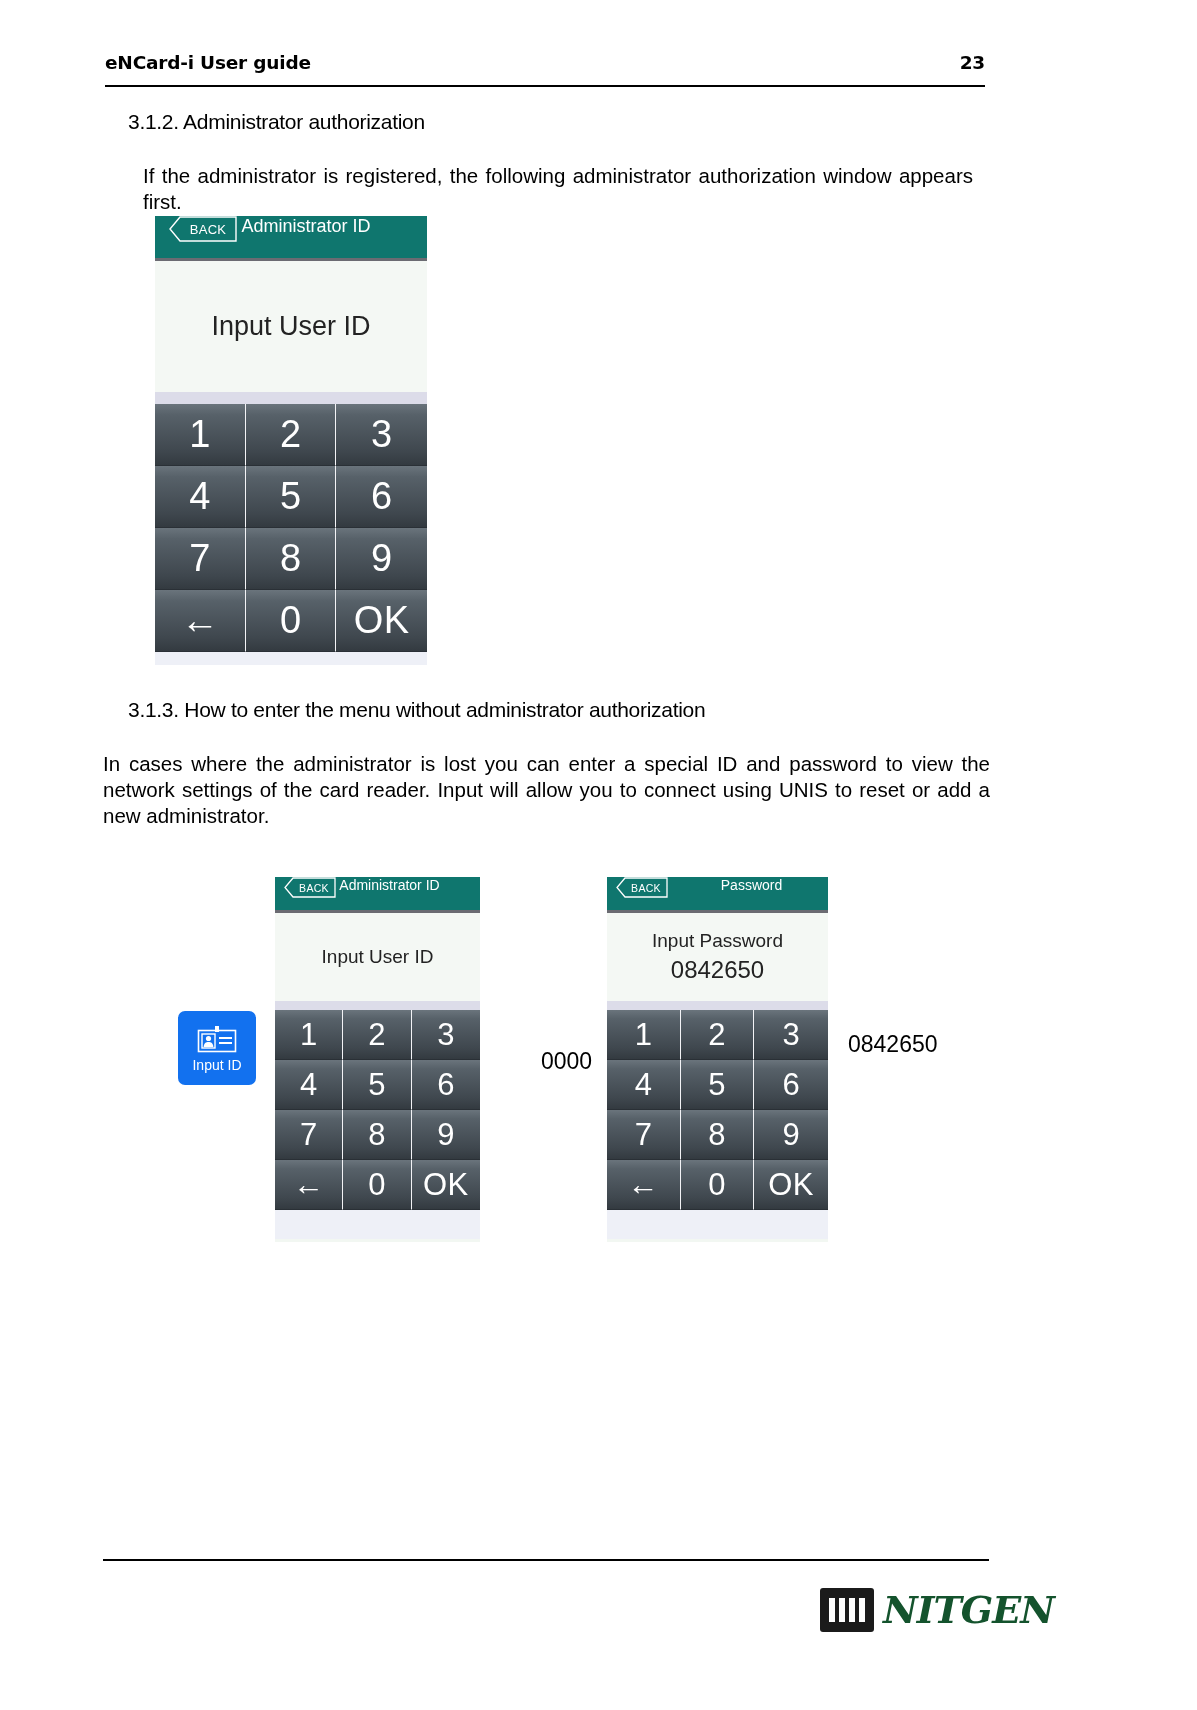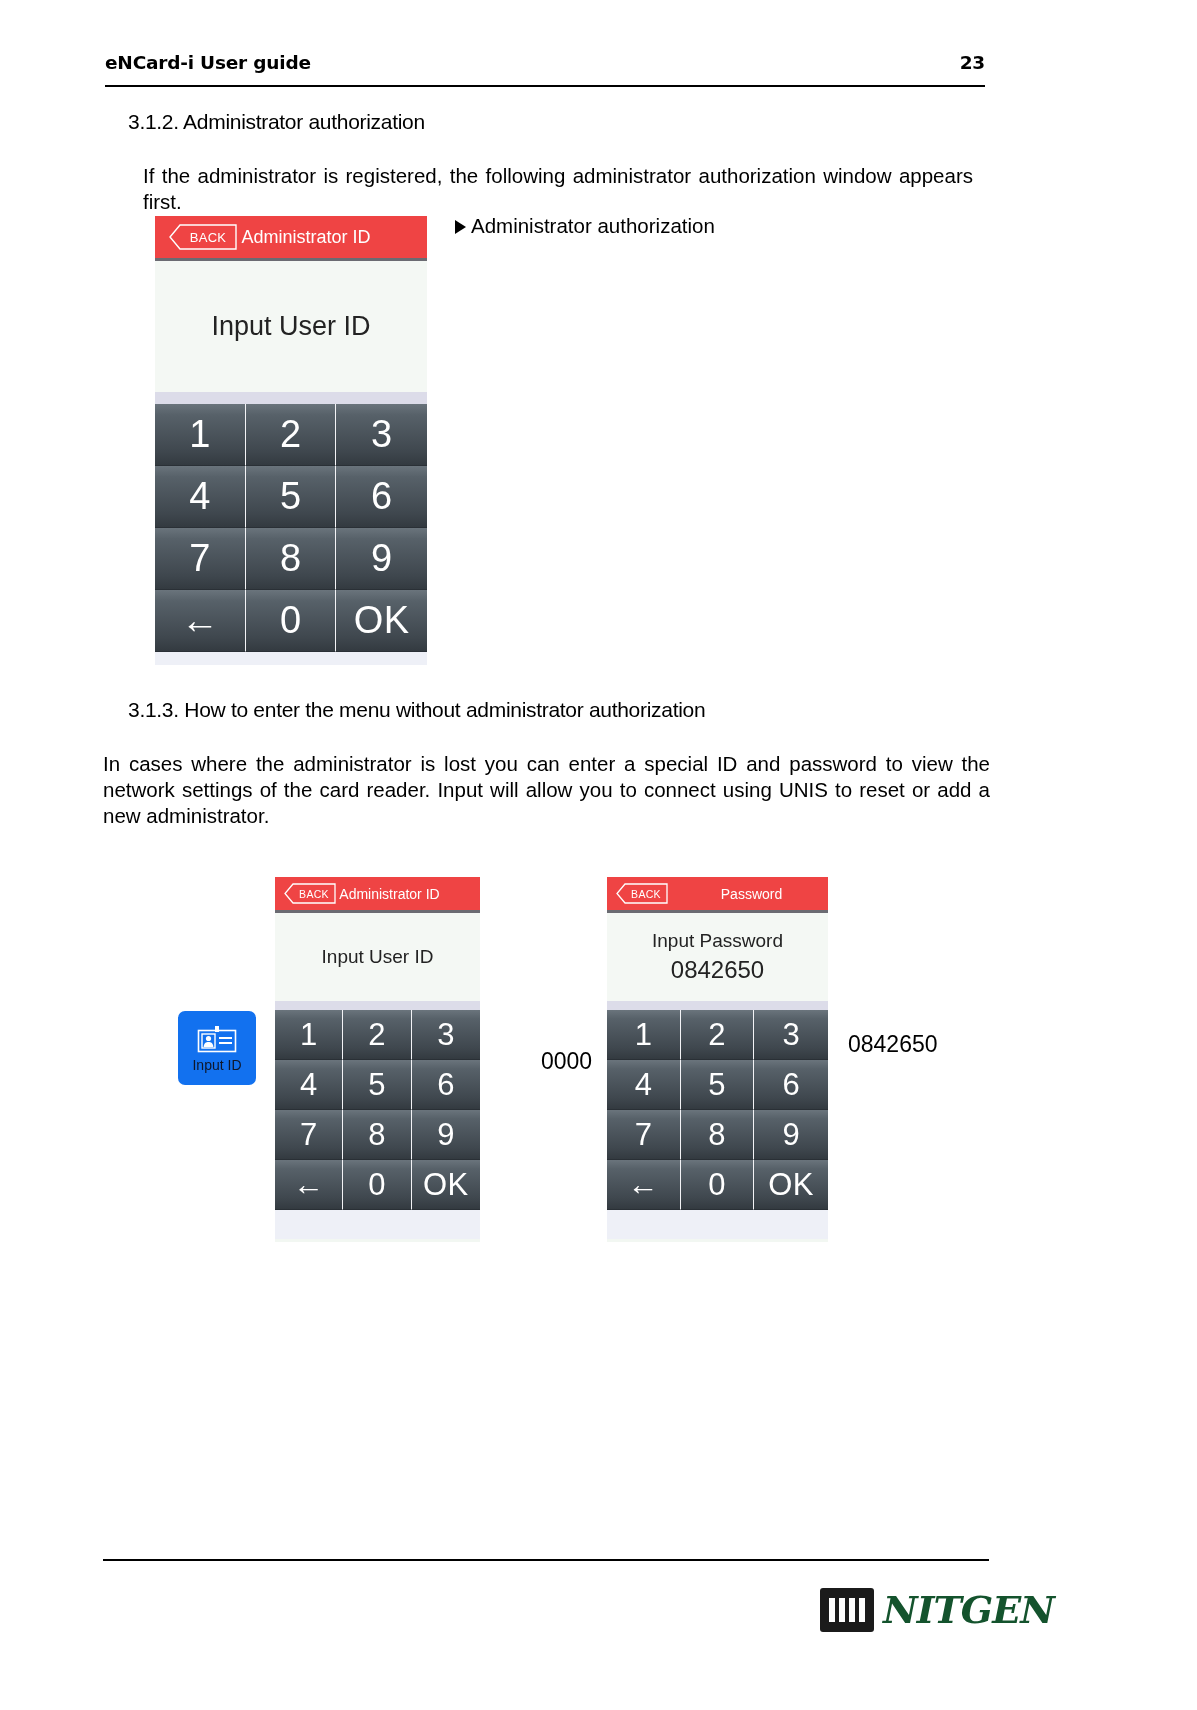--- a/index.html
+++ b/index.html
@@ -110,24 +110,24 @@
   }
 
   
   .device {
     position: absolute;
     background: #f2f7f2;
     box-sizing: border-box;
   }
   .dev-header {
     position: relative;
-    background: #ef4444;
+    background: #0f766e;
     border-bottom: 3px solid #6b6b72;
     display: flex;
-    align-items: center;
+    align-items: flex-start;
     box-sizing: border-box;
   }
   .back-btn {
     position: relative;
     display: flex;
     align-items: center;
     justify-content: center;
     color: #ffffff;
     font-family: "Liberation Sans", sans-serif;
     letter-spacing: 0.3px;
@@ -256,21 +256,21 @@
     background: #1271ef;
     border-radius: 7px;
     display: flex;
     flex-direction: column;
     align-items: center;
     justify-content: center;
     gap: 3px;
   }
   #input-id-tile .badge-glyph { width: 44px; height: 30px; display:block; }
   #input-id-tile .tile-label {
-    color: #0f172a;
+    color: #ffffff;
     font-family: "Liberation Sans", sans-serif;
     font-size: 14px;
     line-height: 1;
   }
 
   
   .callout {
     position: absolute;
     font-family: "Liberation Sans", sans-serif;
     font-size: 23px;
@@ -359,24 +359,20 @@
       <div class="key">8</div>
       <div class="key">9</div>
       <div class="key">←</div>
       <div class="key">0</div>
       <div class="key small">OK</div>
     </div>
     <div class="keypad-foot"></div>
   </div>
 
   <div class="side-col">
-    <div class="side-title">
-      <span class="tri-bullet"></span>
-      <span>Administrator authorization</span>
-    </div>
   </div>
 
   <div class="h3" id="heading-313">3.1.3. How to enter the menu without administrator authorization</div>
   <div class="body-text" id="section313-paragraph">In cases where the administrator is lost you can enter a special ID and password to view the network settings of the card reader. Input will allow you to connect using UNIS to reset or add a new administrator.</div>
 
   <div id="input-id-tile">
     <svg class="badge-glyph" viewBox="0 0 44 30">
       <rect x="3.5" y="5.5" width="37" height="21" fill="none" stroke="#ffffff" stroke-width="1.6"></rect>
       <rect x="20" y="1" width="4" height="6" fill="#ffffff"></rect>
       <rect x="7" y="9" width="13" height="14" fill="none" stroke="#ffffff" stroke-width="1.4"></rect>

